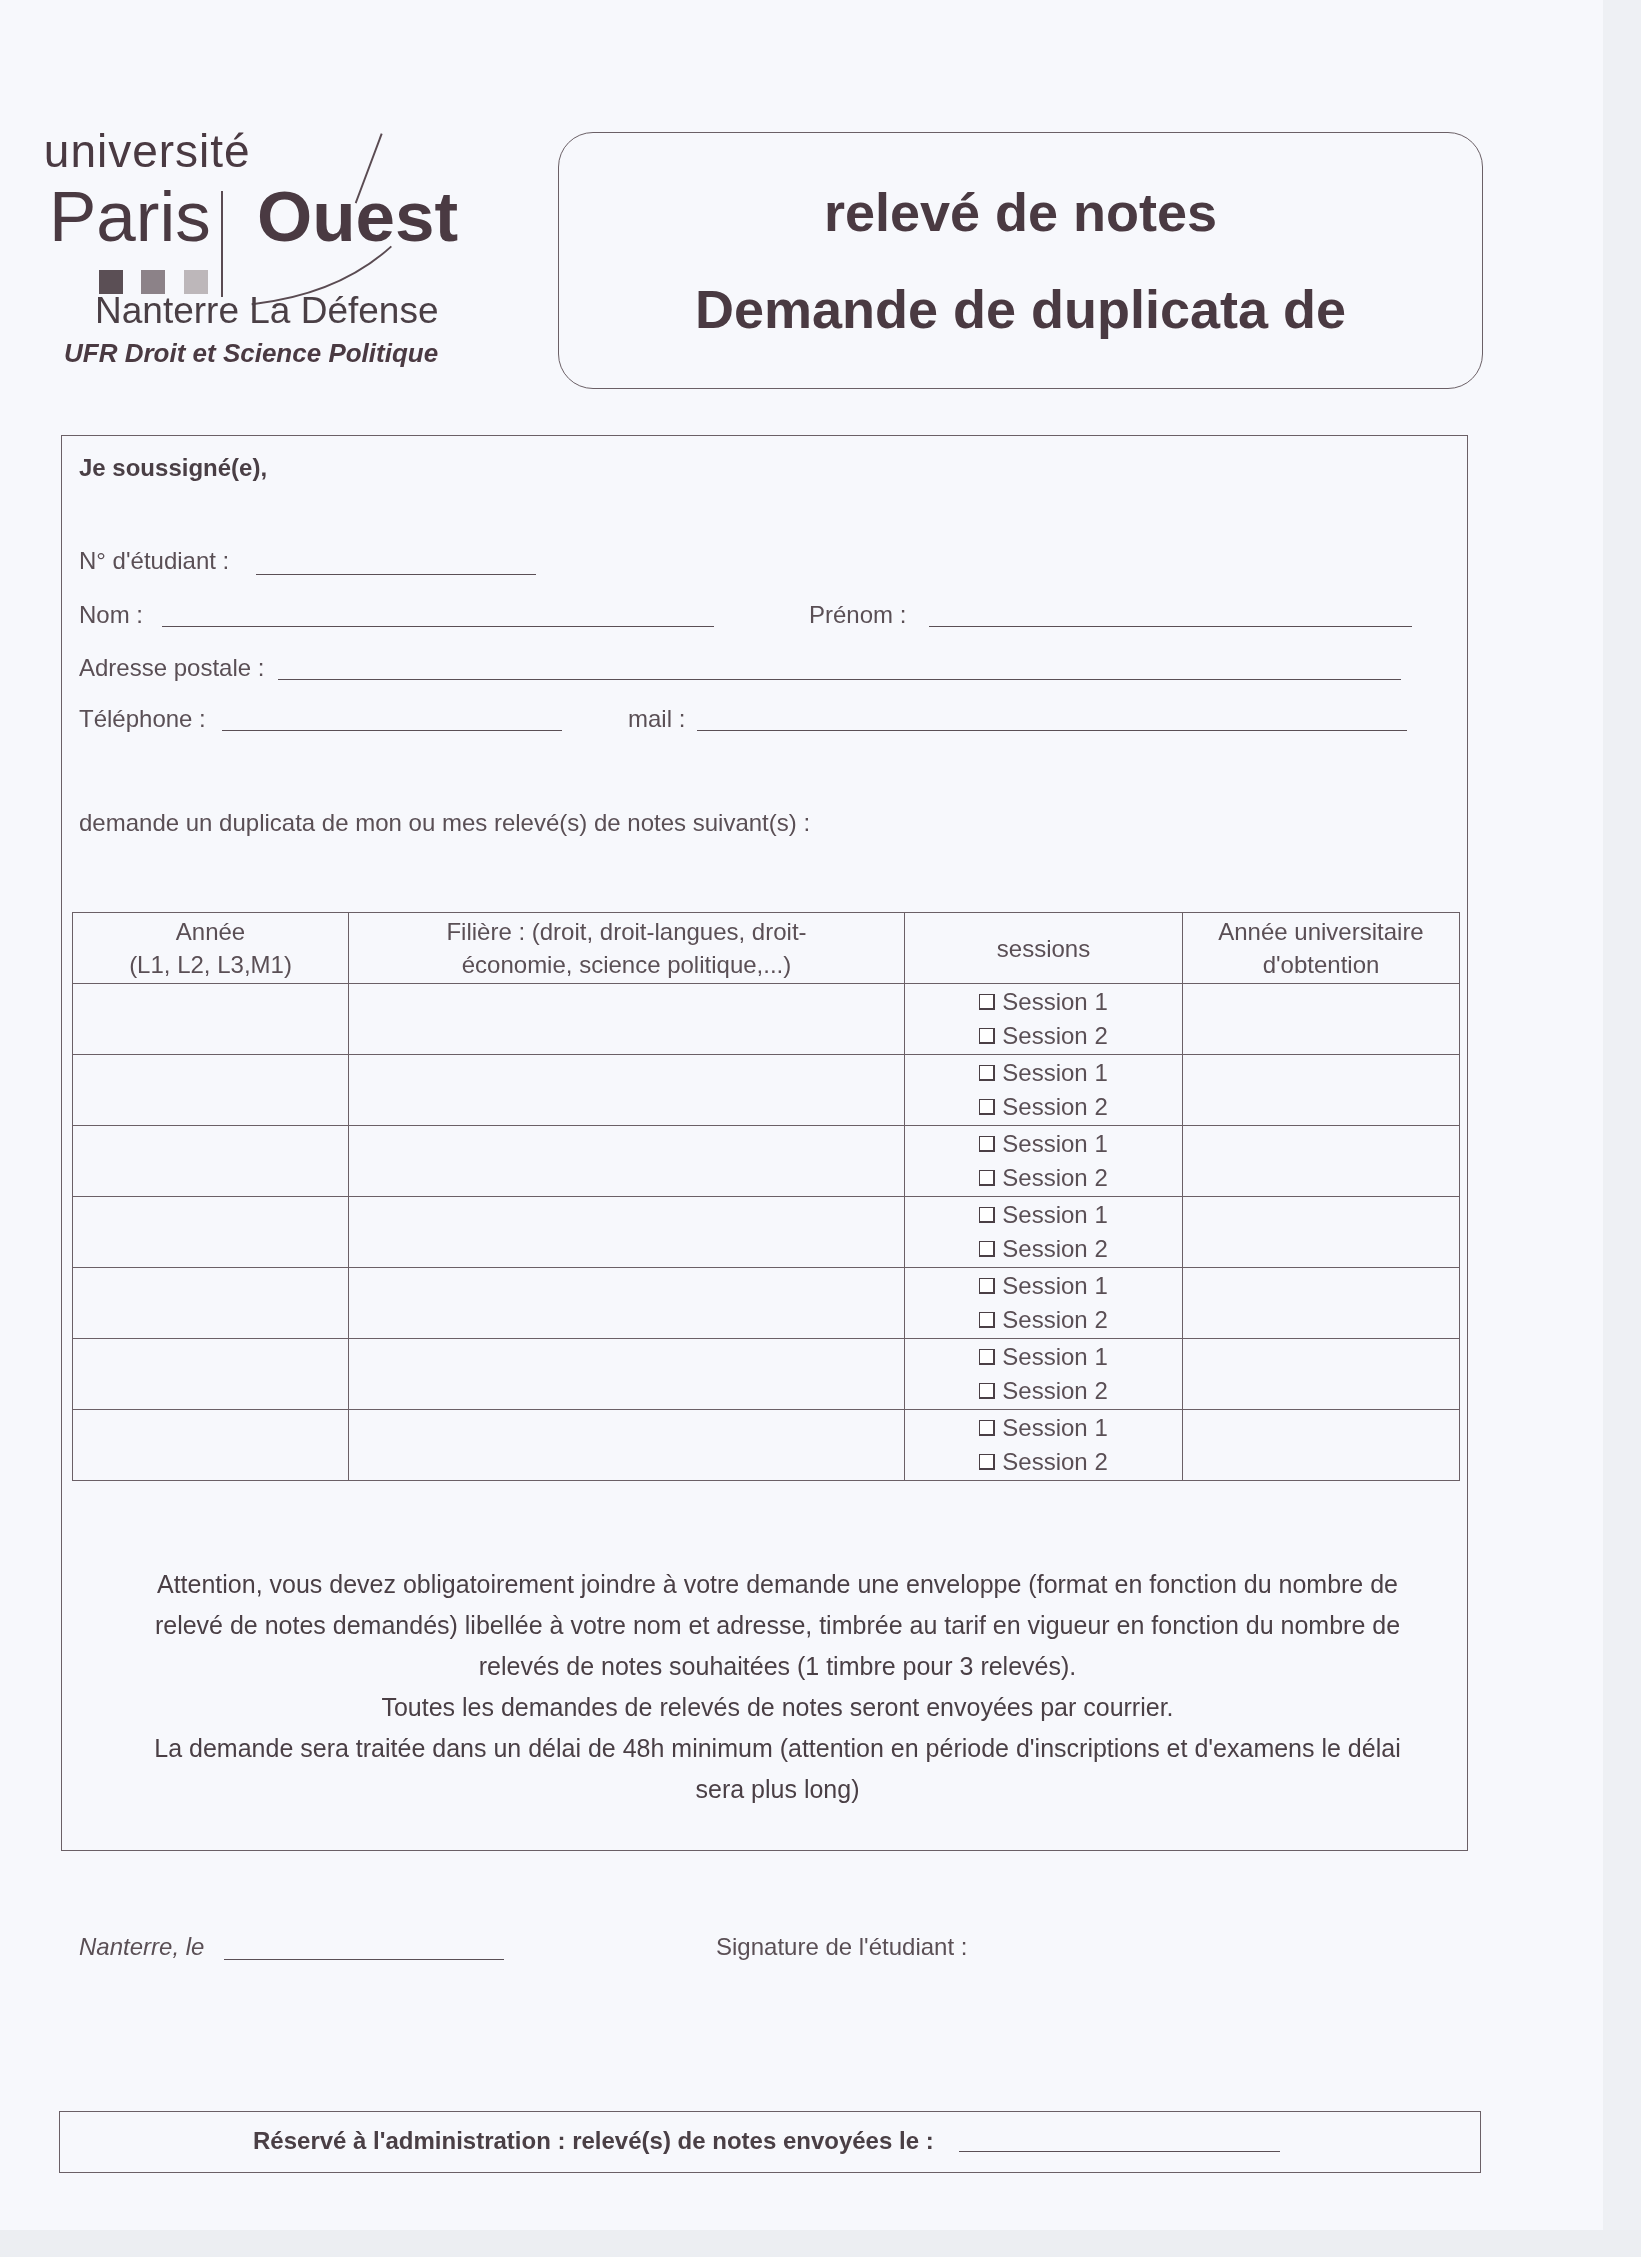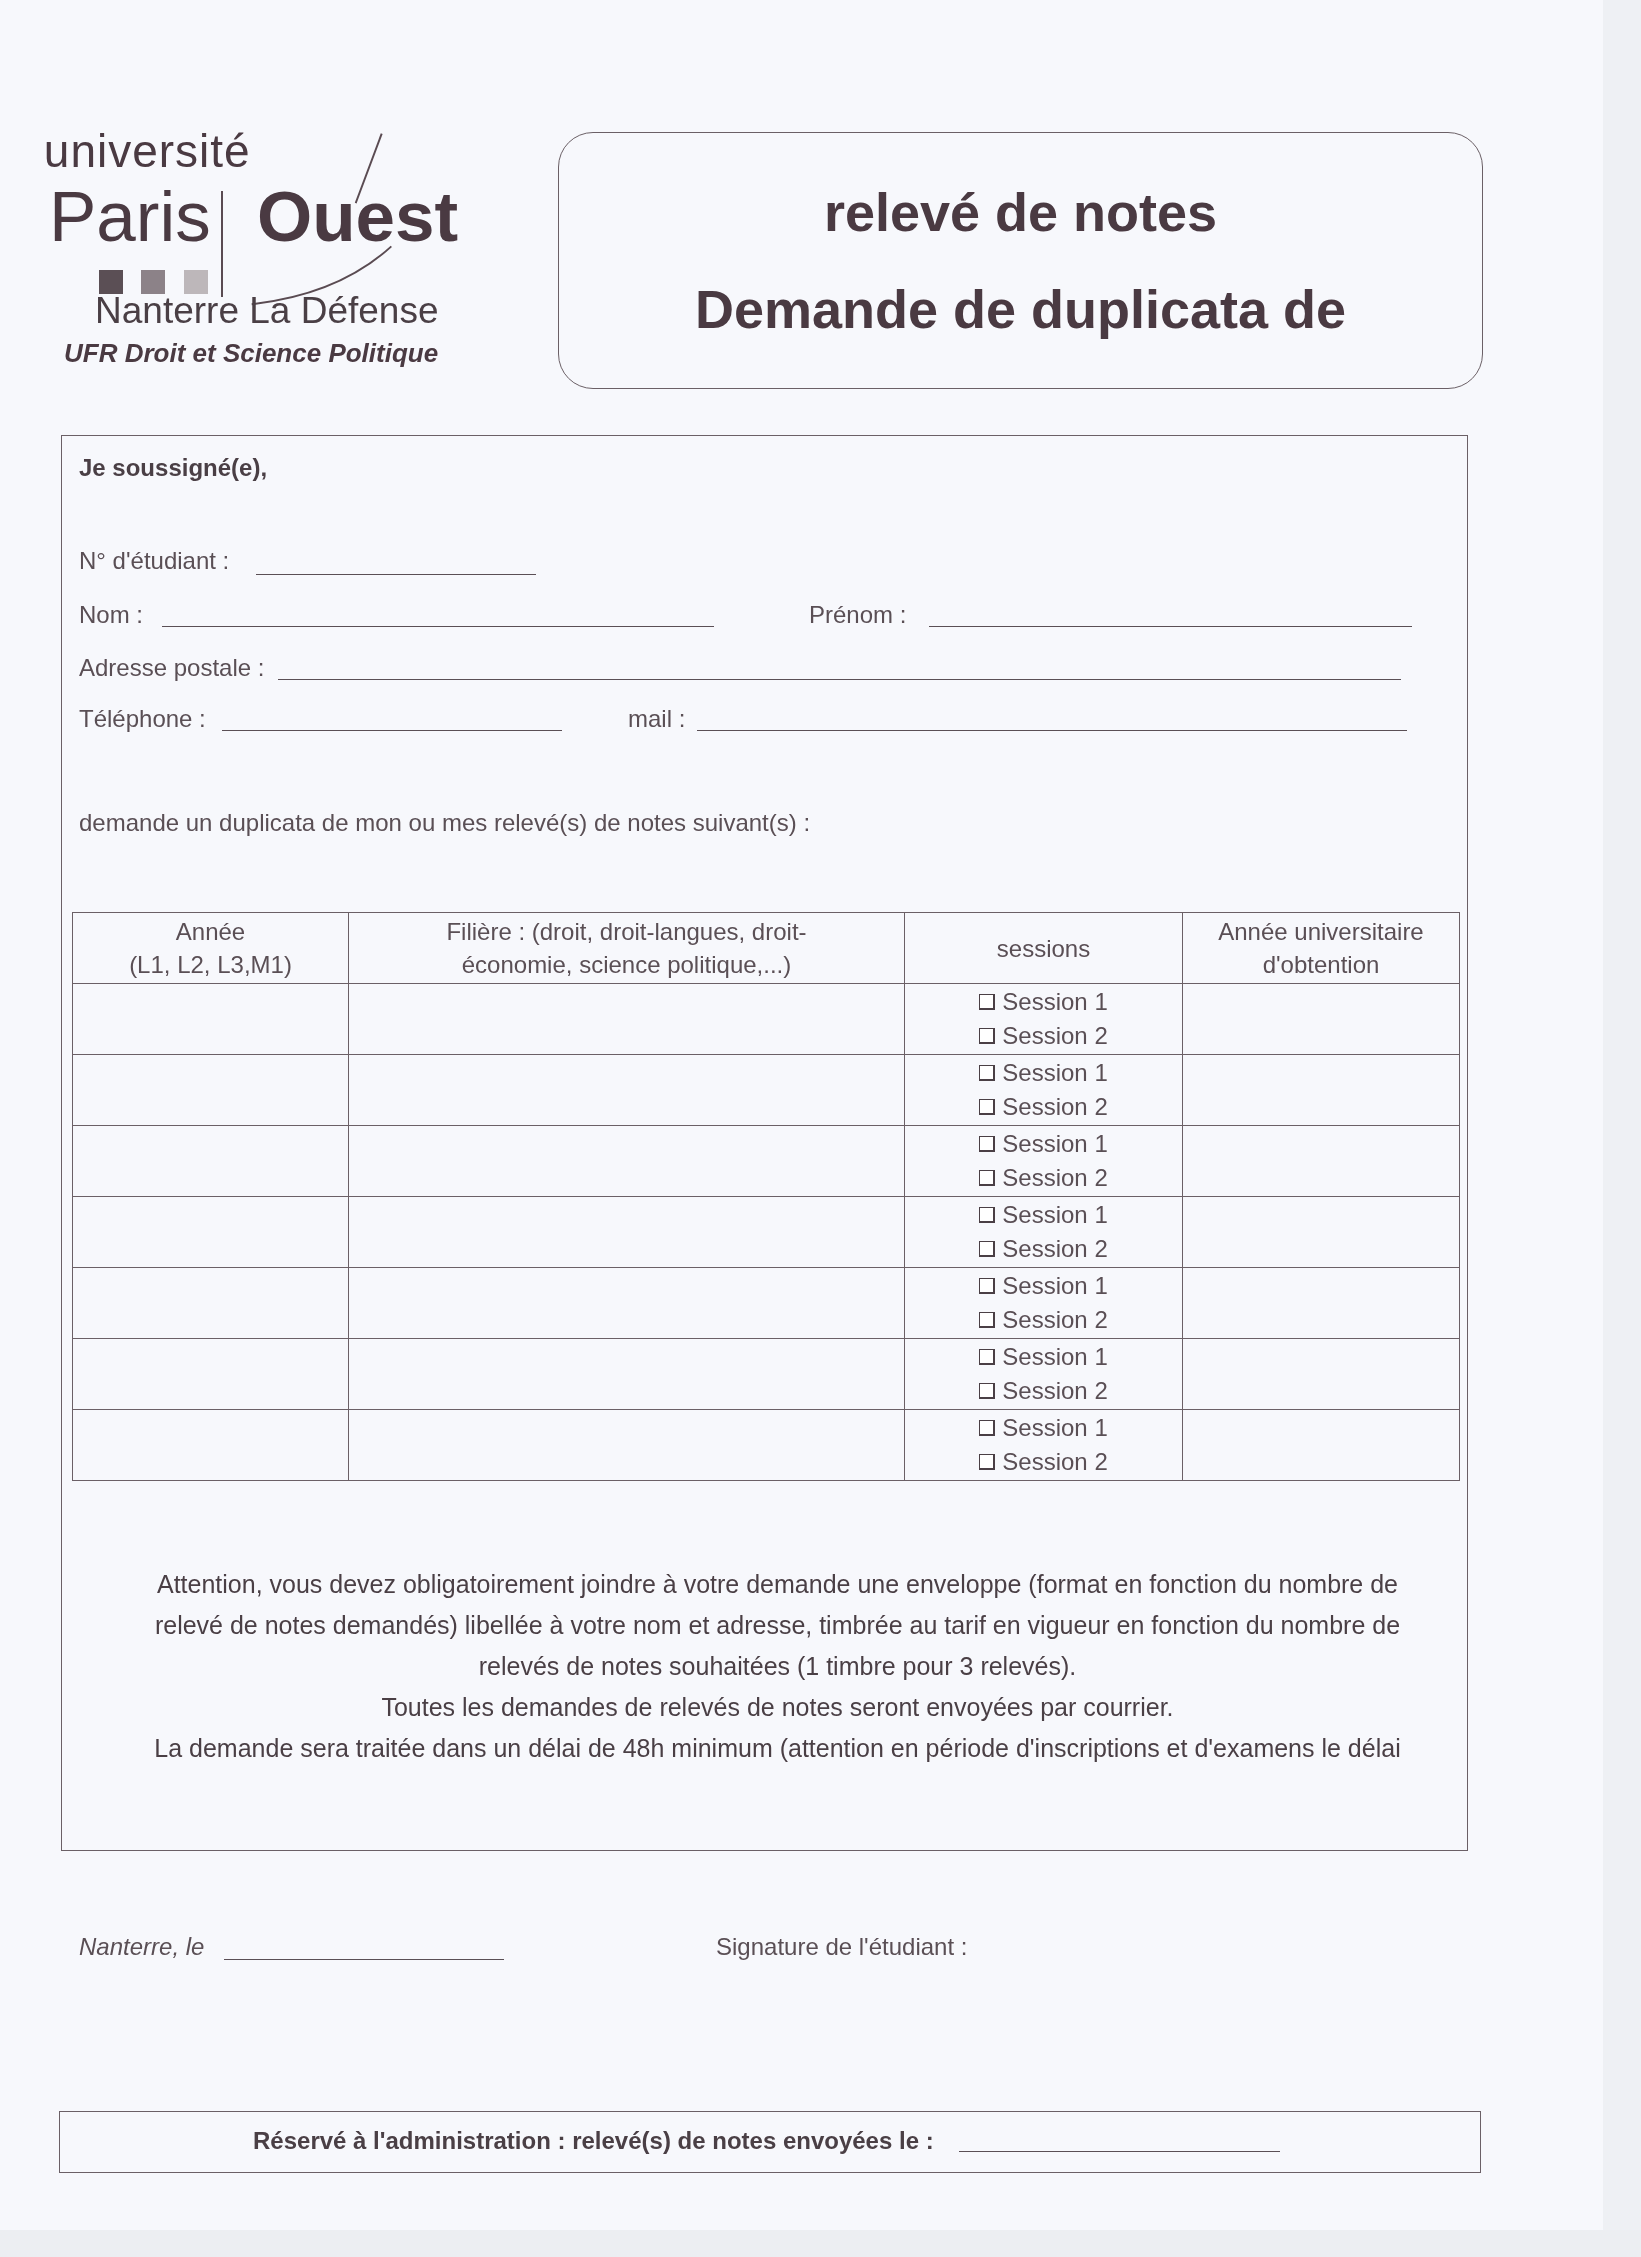--- a/index.html
+++ b/index.html
@@ -260,20 +260,21 @@
       </tr>
     </tbody>
 </table>
 
 <div class="notice">
   <div>Attention, vous devez obligatoirement joindre à votre demande une enveloppe (format en fonction du nombre de</div>
   <div>relevé de notes demandés) libellée à votre nom et adresse, timbrée au tarif en vigueur en fonction du nombre de</div>
   <div>relevés de notes souhaitées (1 timbre pour 3 relevés).</div>
   <div>Toutes les demandes de relevés de notes seront envoyées par courrier.</div>
   <div>La demande sera traitée dans un délai de 48h minimum (attention en période d'inscriptions et d'examens le délai</div>
+  <div>sera plus long)</div>
 </div>
 
 <div class="txt" style="left:79px; top:1933px;font-style:italic;">Nanterre, le</div>
 <div class="uline" style="left:224px; top:1959px; width:280px;"><span></span></div>
 <div class="txt" style="left:716px; top:1933px;">Signature de l'étudiant :</div>
 
 <div class="admin-box"></div>
 <div class="txt bold" style="left:253px; top:2127px;">Réservé à l'administration : relevé(s) de notes envoyées le :</div>
 <div class="uline" style="left:959px; top:2151px; width:321px;"><span></span></div>
 

